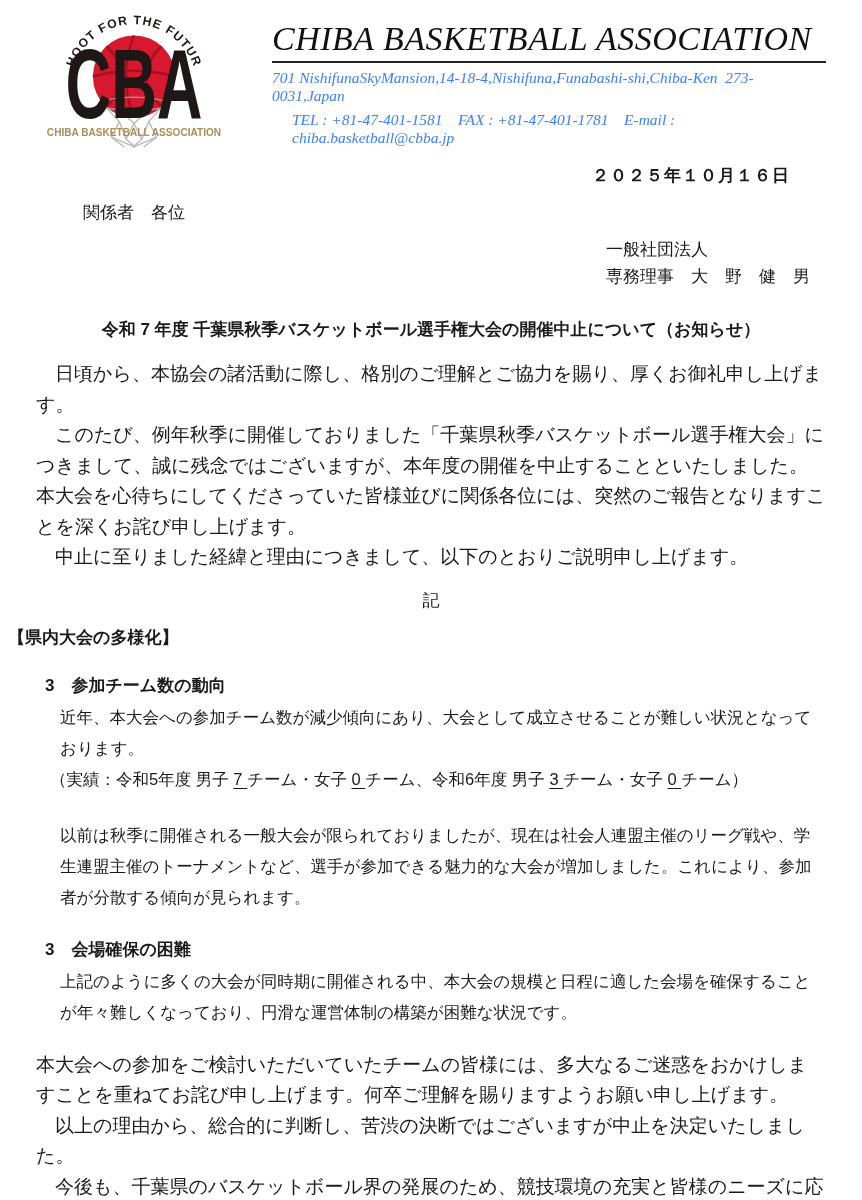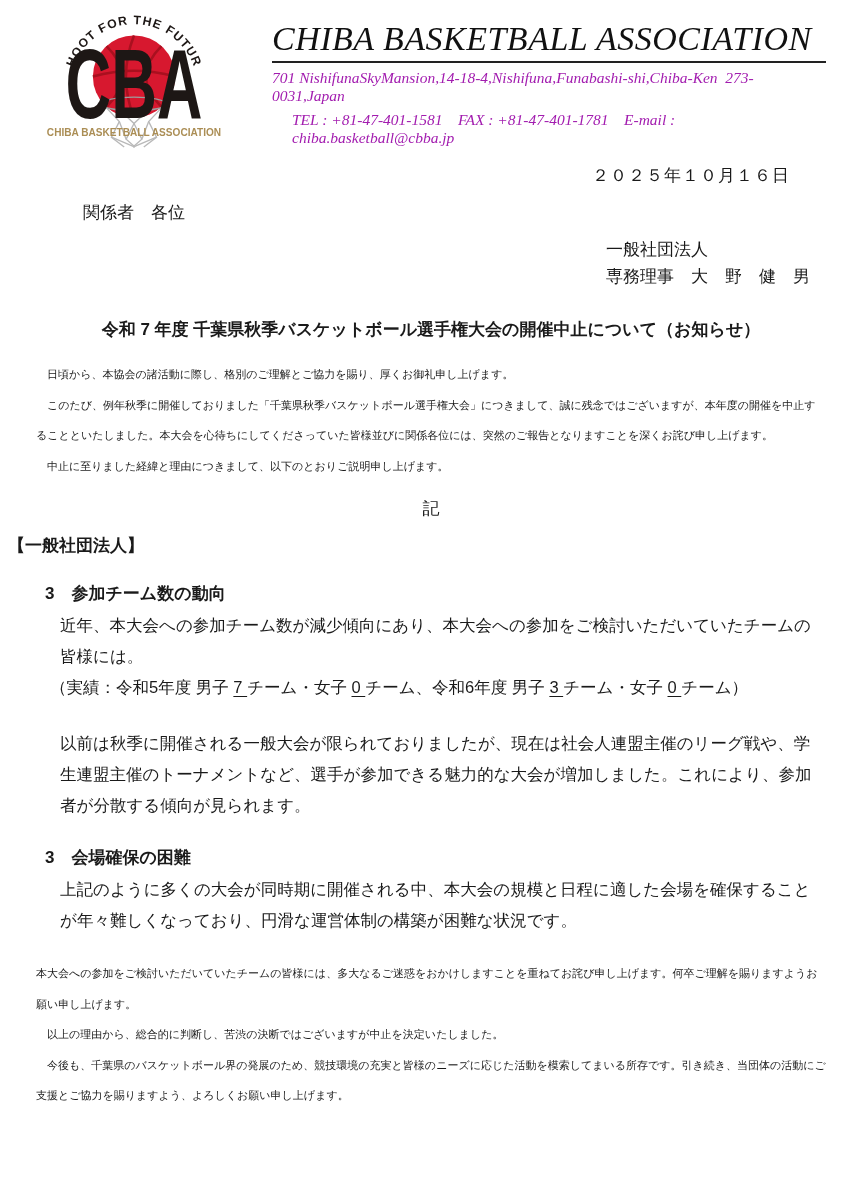--- a/index.html
+++ b/index.html
@@ -14,30 +14,30 @@
   .header{display:flex;align-items:flex-start;}
   .logo{width:196px;flex:0 0 196px;height:140px;}
   .header-text{flex:1;margin-left:40px;padding-top:12px;}
   .ht-title{
     font-family:"Liberation Serif","DejaVu Serif",serif;font-style:italic;
     font-size:34px;letter-spacing:0.5px;white-space:nowrap;color:#111;
   }
   .ht-rule{border-bottom:2px solid #222;margin:3px 0 6px;}
   .ht-addr,.ht-tel{
     font-family:"Liberation Serif","DejaVu Serif",serif;font-style:italic;
-    font-size:15.5px;white-space:pre-wrap;color:#a21caf;
+    font-size:15.5px;white-space:pre-wrap;color:#3b82f6;
   }
   .ht-tel{margin-top:6px;padding-left:20px;}
 
   
-  .date-line{text-align:right;font-size:17px;margin:16px 36px 0 0;letter-spacing:1px;}
+  .date-line{text-align:right;font-size:17px;margin:16px 36px 0 0;letter-spacing:1px;font-weight:bold;}
   .recipient{font-size:17px;margin-top:14px;padding-left:47px;}
   .sender{margin:12px 0 8px auto;width:220px;font-size:17px;line-height:27px;}
   .subject{text-align:center;font-weight:bold;font-size:17px;margin-top:28px;white-space:pre-wrap;}
-  .para{font-size:11px;line-height:30.5px;margin:0;white-space:pre-wrap;}
+  .para{font-size:19px;line-height:30.5px;margin:0;white-space:pre-wrap;}
   .body-block{margin-top:18px;}
   .ki{text-align:center;font-size:17px;margin-top:16px;}
   .reasons{font-weight:bold;font-size:17px;margin:14px 0 0 -28px;}
   .section{margin-top:25px;}
   .sec-head{font-weight:bold;font-size:17px;margin-left:9px;white-space:pre-wrap;}
   .sec-body{margin:5px 0 0 24px;font-size:16.5px;line-height:31px;white-space:pre-wrap;}
   .jisseki{margin-left:14px;font-size:16.5px;line-height:31px;white-space:pre-wrap;}
   .u{text-decoration:underline;text-underline-offset:3px;}
   .closing{margin-top:22px;}
 </style>
@@ -103,25 +103,25 @@
     <div class="subject">令和 7 年度 千葉県秋季バスケットボール選手権大会の開催中止について（お知らせ）</div>
 
     <div class="body-block">
       <p class="para">　日頃から、本協会の諸活動に際し、格別のご理解とご協力を賜り、厚くお御礼申し上げます。</p>
       <p class="para">　このたび、例年秋季に開催しておりました「千葉県秋季バスケットボール選手権大会」につきまして、誠に残念ではございますが、本年度の開催を中止することといたしました。本大会を心待ちにしてくださっていた皆様並びに関係各位には、突然のご報告となりますことを深くお詫び申し上げます。</p>
       <p class="para">　中止に至りました経緯と理由につきまして、以下のとおりご説明申し上げます。</p>
     </div>
 
     <div class="ki">記</div>
 
-    <div class="reasons">【一般社団法人】</div>
+    <div class="reasons">【県内大会の多様化】</div>
 
     <div class="section">
       <div class="sec-head">3　参加チーム数の動向</div>
-      <div class="sec-body">近年、本大会への参加チーム数が減少傾向にあり、本大会への参加をご検討いただいていたチームの皆様には。</div>
+      <div class="sec-body">近年、本大会への参加チーム数が減少傾向にあり、大会として成立させることが難しい状況となっております。</div>
       <div class="jisseki"><span>（実績：令和5年度 男子 </span><span class="u">7 </span><span>チーム・女子 </span><span class="u">0 </span><span>チーム、令和6年度 男子 </span><span class="u">3 </span><span>チーム・女子 </span><span class="u">0 </span><span>チーム）</span></div>
     </div>
 
     <div class="section">
       <div class="sec-body">以前は秋季に開催される一般大会が限られておりましたが、現在は社会人連盟主催のリーグ戦や、学生連盟主催のトーナメントなど、選手が参加できる魅力的な大会が増加しました。これにより、参加者が分散する傾向が見られます。</div>
     </div>
 
     <div class="section">
       <div class="sec-head">3　会場確保の困難</div>
       <div class="sec-body">上記のように多くの大会が同時期に開催される中、本大会の規模と日程に適した会場を確保することが年々難しくなっており、円滑な運営体制の構築が困難な状況です。</div>

